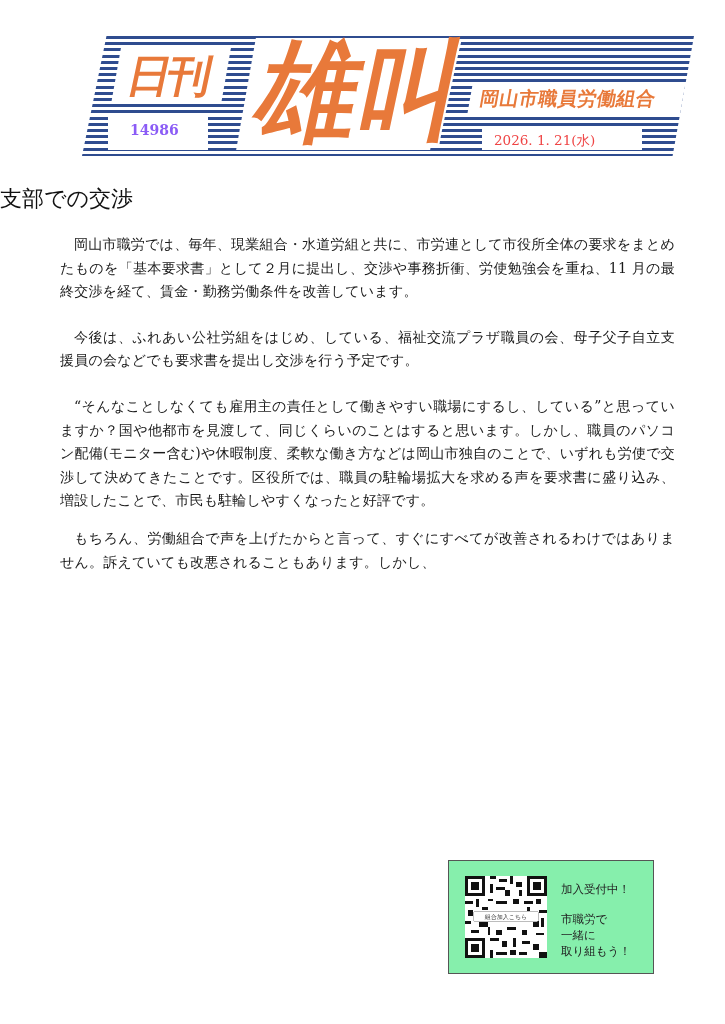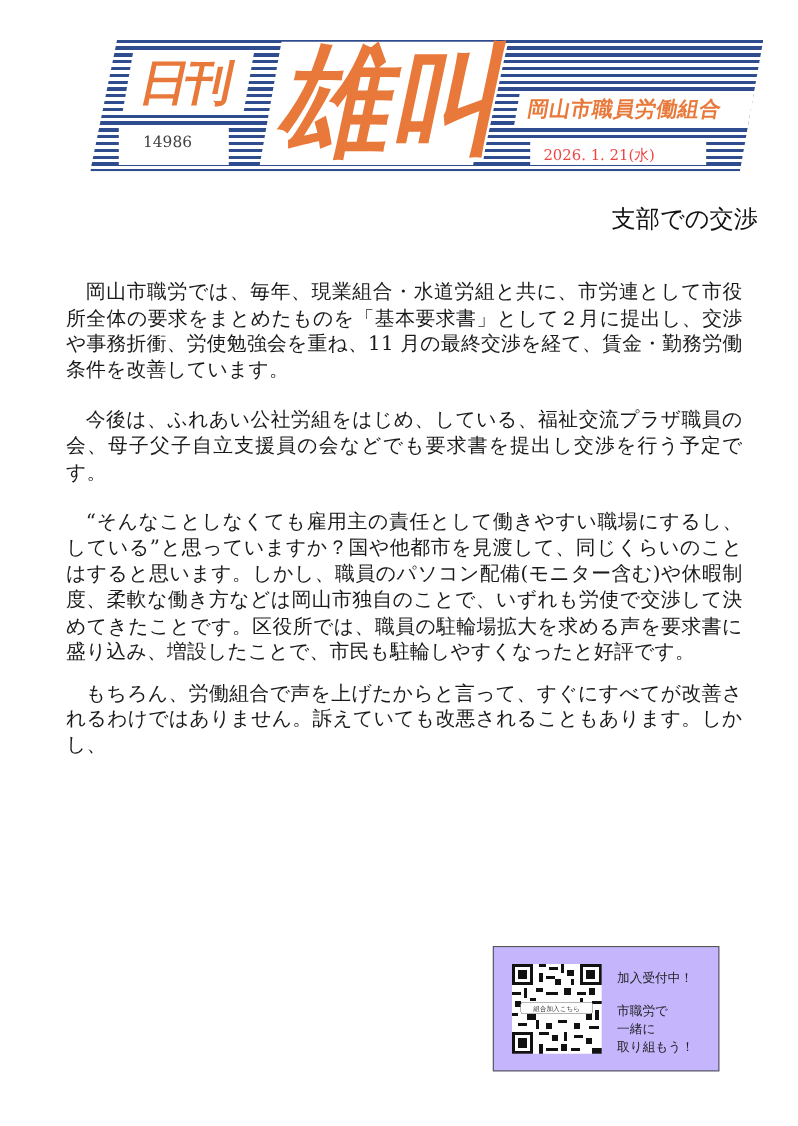--- a/index.html
+++ b/index.html
@@ -20,41 +20,41 @@
     .tb-union { left:388px; top:48px; width:214px; height:30px; transform: skewX(-10deg); }
     .tb-date { left:400px; top:92px; width:160px; height:22px; }
 
     .nikkan { position:absolute; left:46px; top:12px; font-family:"DejaVu Sans","Liberation Sans",sans-serif;
               font-weight:bold; font-size:44px; color:#e8793a; letter-spacing:-4px;
               transform: skewX(-12deg); line-height:56px; }
     .yusakebi { position:absolute; left:178px; top:-4px; font-family:"DejaVu Sans","Liberation Sans",sans-serif;
                 font-weight:bold; font-size:100px; color:#e8793a; letter-spacing:2px;
                 transform: skewX(-12deg) scaleY(1.1); line-height:120px;
                 text-shadow: 2px 2px 0 #ffffff; }
-    .issue { position:absolute; left:48px; top:86px; font-size:14px; color:#404040; }
+    .issue { position:absolute; left:48px; top:86px; font-size:14px; color:#8b5cf6;font-weight:bold; }
     .union-name { position:absolute; left:398px; top:50px; font-family:"DejaVu Sans","Liberation Sans",sans-serif;
                   font-weight:bold; font-size:19px; color:#e8793a; letter-spacing:0.5px;
                   transform: skewX(-10deg); }
     .pub-date { position:absolute; left:412px; top:96px; font-size:13.5px; color:#ef4444; }
 
     
-    .headline { position:absolute; left:0; width:645px; top:184px; text-align:right;
-                font-family:"DejaVu Sans","Liberation Sans",sans-serif; font-size:22px; color:#111;padding-left:44px; }
-    .body { position:absolute; left:60px; width:615px; top:233px; font-size:18px; line-height:23.6px;
-            letter-spacing:0.2px;margin-top:21px; }
+    .headline { position:absolute; left:0; width:645px; top:184px; text-align:left;
+                font-family:"DejaVu Sans","Liberation Sans",sans-serif; font-size:22px; color:#111; }
+    .body { position:absolute; left:60px; width:615px; top:233px; font-size:14px; line-height:23.6px;
+            letter-spacing:0.2px; }
     .para { margin:0; text-indent:1em; text-align:justify; }
     .gap { height:22px; }
     .gap-sm { height:14px; }
 
     .last-para { margin:0; text-indent:1em; }
     .last-narrow { width:378px; }
 
     
     .join-box { position:absolute; left:448px; top:860px; width:204px; height:112px;
-                border:1px solid #555; background:#c4b5fd; }
+                border:1px solid #555; background:#86efac; }
     .qr { position:absolute; left:16px; top:15px; width:82px; height:82px; }
     .join-text { position:absolute; left:112px; top:20px; font-family:"DejaVu Sans","Liberation Sans",sans-serif;
                  font-size:11.5px; line-height:16px; color:#222; }
     .join-text .spacer { height:14px; }
   </style>
 </head>
 <body>
 
 <div class="masthead">
   <div class="stripes"></div>

